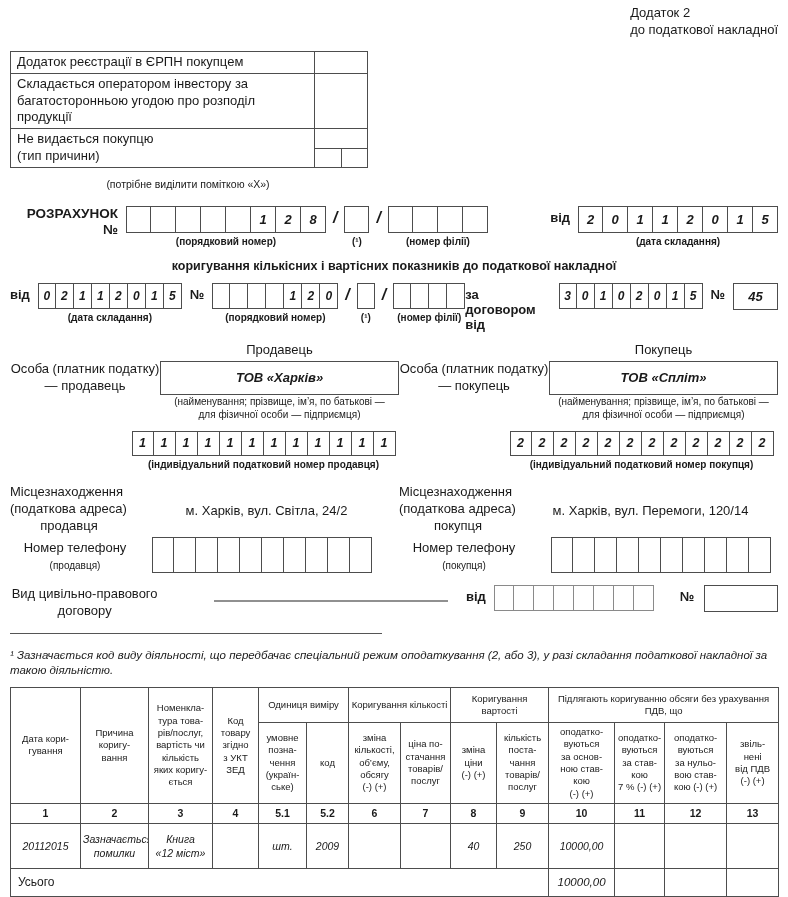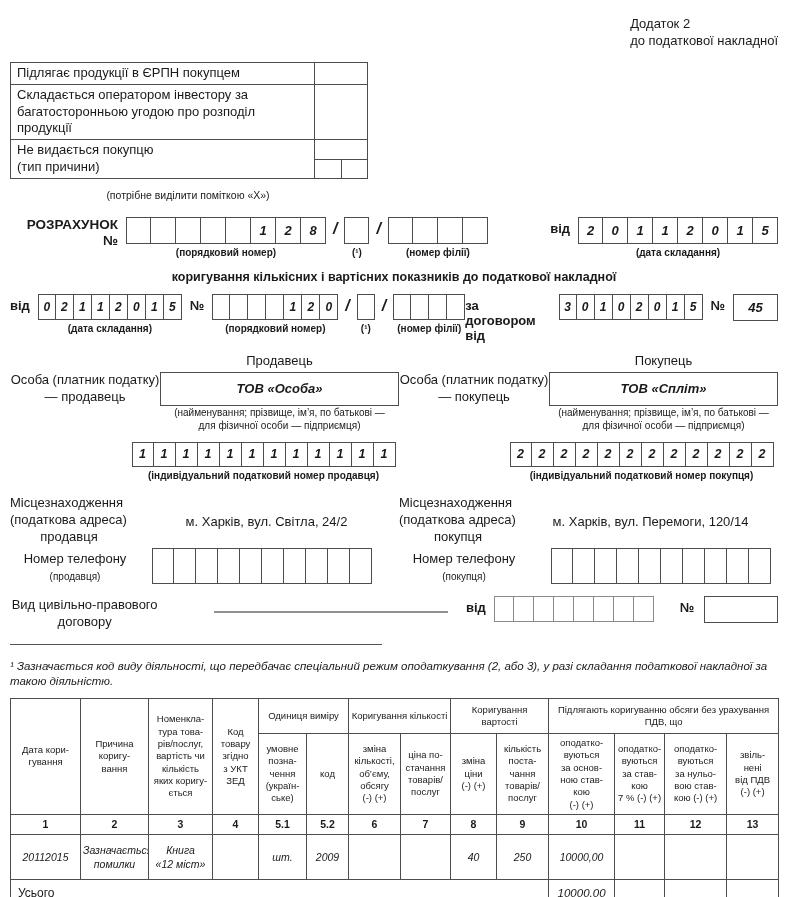--- a/index.html
+++ b/index.html
@@ -2,21 +2,21 @@
 <html><head>
 <meta charset="utf-8">
 <style>
   html,body{margin:0;padding:0;background:#fff;}
   body{width:788px;height:897px;overflow:hidden;
        font-family:"Liberation Sans",sans-serif;color:#1a1a1a;font-size:13px;}
   .page{padding:0 10px;width:768px;}
   .pl{white-space:pre-line;}
 
   
-  .appendix-wrap{display:flex;justify-content:flex-end;padding-top:16px;}
+  .appendix-wrap{display:flex;justify-content:flex-end;padding-top:5px;}
   .appendix{text-align:left;line-height:1.3;font-size:13px;}
 
   
   .flags{margin-top:12px;width:356px;border:1.5px solid #4d4d4d;}
   .flag-row{display:flex;border-bottom:1.5px solid #4d4d4d;align-items:stretch;}
   .flag-row:last-child{border-bottom:none;}
   .flag-label{flex:1;padding:2px 6px;border-right:1.5px solid #4d4d4d;line-height:1.3;}
   .flag-box{width:52px;}
   .flag-box3{width:52px;display:flex;flex-direction:column;}
   .fb-top{flex:1;}
@@ -119,21 +119,21 @@
 
   <div class="appendix-wrap">
     <div class="appendix">
       <div>Додаток 2</div>
       <div>до податкової накладної</div>
     </div>
   </div>
 
   <div class="flags">
     <div class="flag-row">
-      <div class="flag-label pl">Підлягає продукції в ЄРПН покупцем</div>
+      <div class="flag-label pl">Додаток реєстрації в ЄРПН покупцем</div>
       <div class="flag-box"></div>
     </div>
     <div class="flag-row">
       <div class="flag-label pl">Складається оператором інвестору за
 багатосторонньою угодою про розподіл продукції</div>
       <div class="flag-box"></div>
     </div>
     <div class="flag-row">
       <div class="flag-label pl">Не видається покупцю
 (тип причини)</div>
@@ -261,21 +261,21 @@
     </div>
     <div class="numlbl">№</div>
     <div class="widebox">45</div>
   </div>
 
   <div class="parties">
     <div class="party">
       <div class="party-head">Продавець</div>
       <div class="party-row">
         <div class="party-label">Особа (платник податку) — продавець</div>
-        <div class="party-box">ТОВ «Особа»</div>
+        <div class="party-box">ТОВ «Харків»</div>
       </div>
       <div class="party-cap pl">(найменування; прізвище, ім’я, по батькові —
 для фізичної особи — підприємця)</div>
       <div class="grp tax-grp seller-off">
         <div class="cells">
           <span class="cell tax">1</span>
           <span class="cell tax">1</span>
           <span class="cell tax">1</span>
           <span class="cell tax">1</span>
           <span class="cell tax">1</span>

